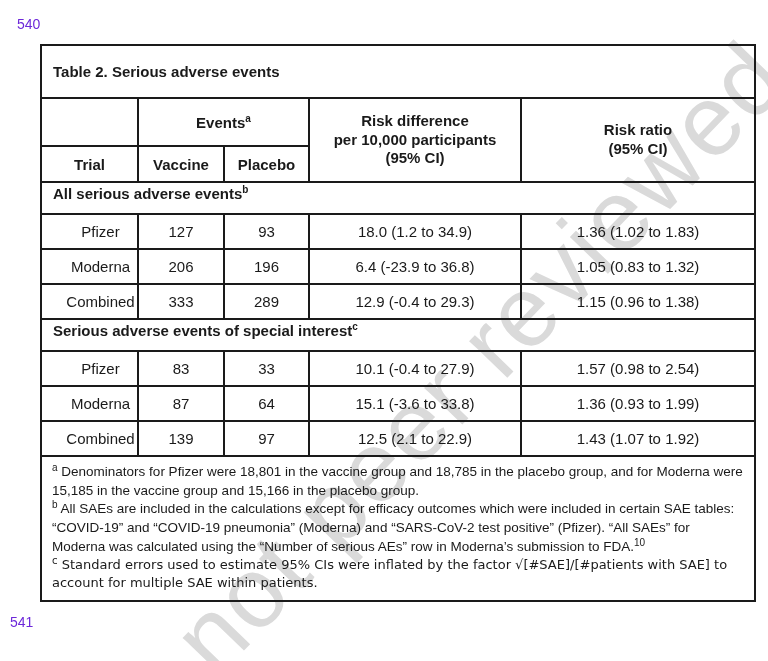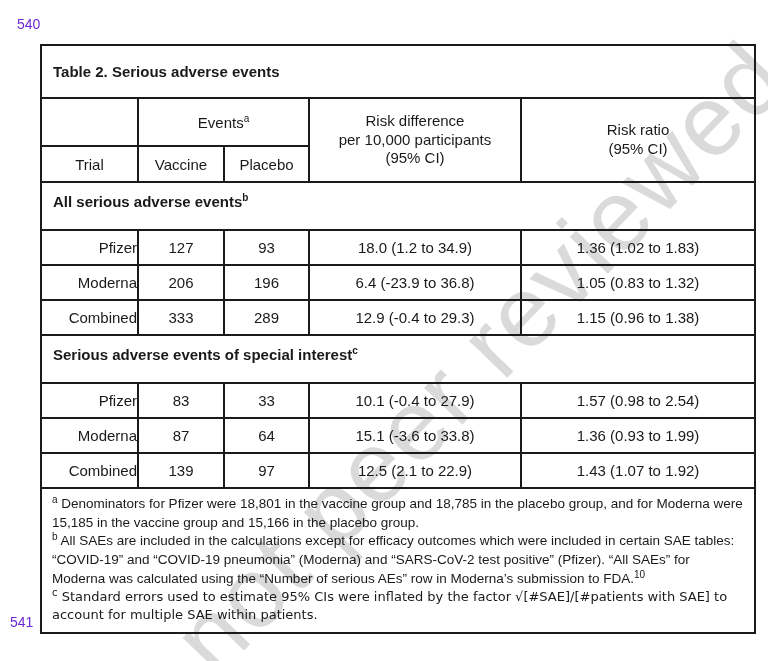--- a/index.html
+++ b/index.html
@@ -52,39 +52,39 @@
   }
   tr.title-row td {
     height: 53px;
     font-weight: bold;
     text-align: left;
     padding-left: 11px;
   }
   tr.hdrA { height: 48px; }
   tr.hdrB { height: 36px; }
   table.sae th {
-    font-weight: normal;
+    font-weight: bold;
     text-align: center;
   }
   th .hline { line-height: 1.25; }
   sup {
     font-size: 10px;
     line-height: 0;
   }
   tr.section td {
-    height: 48px;
+    height: 32px;
     font-weight: bold;
     text-align: left;
     padding-left: 11px;
     padding-bottom: 10px;
   }
   tr.data-row { height: 35px; }
   tr.data-row td { text-align: center; }
   tr.data-row td.trial {
-    text-align: right;
+    text-align: center;
     padding-left: 22px;
   }
   tr.footnotes-row td {
     vertical-align: top;
     text-align: left;
     padding: 6px 10px 8px 10px;
     font-size: 13.5px;
     line-height: 1.38;
     margin-left: 32px;
   }

